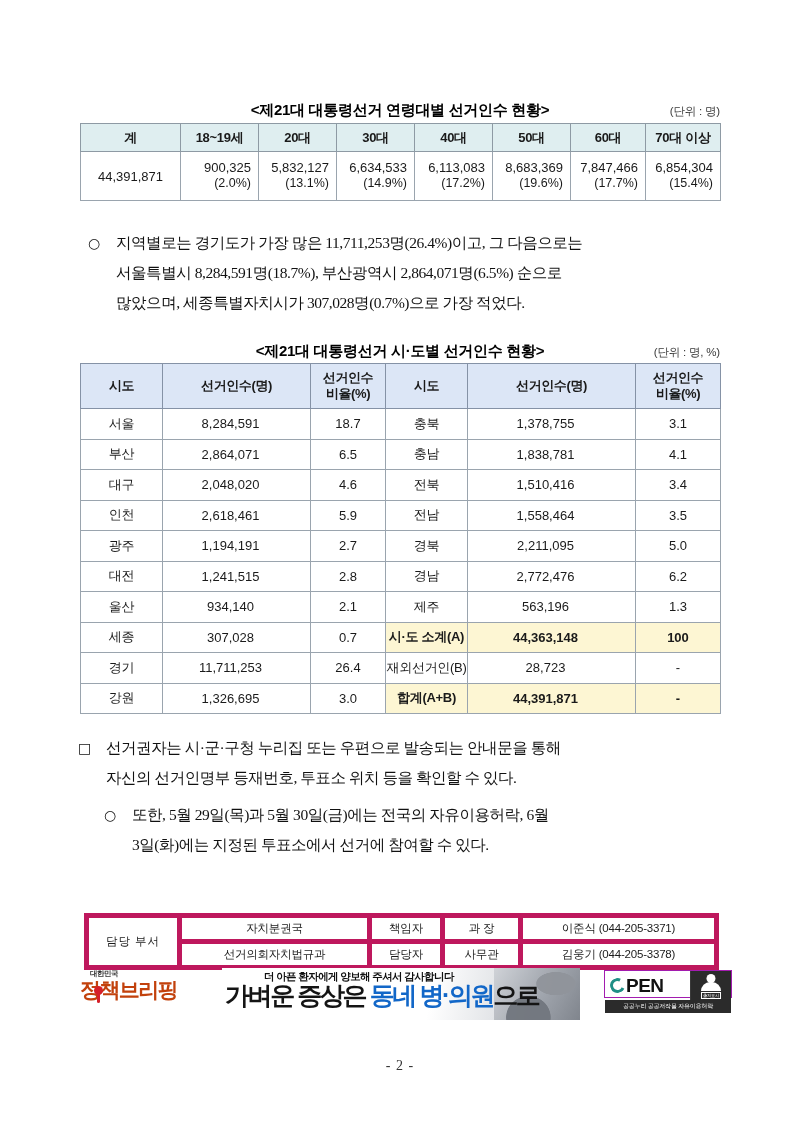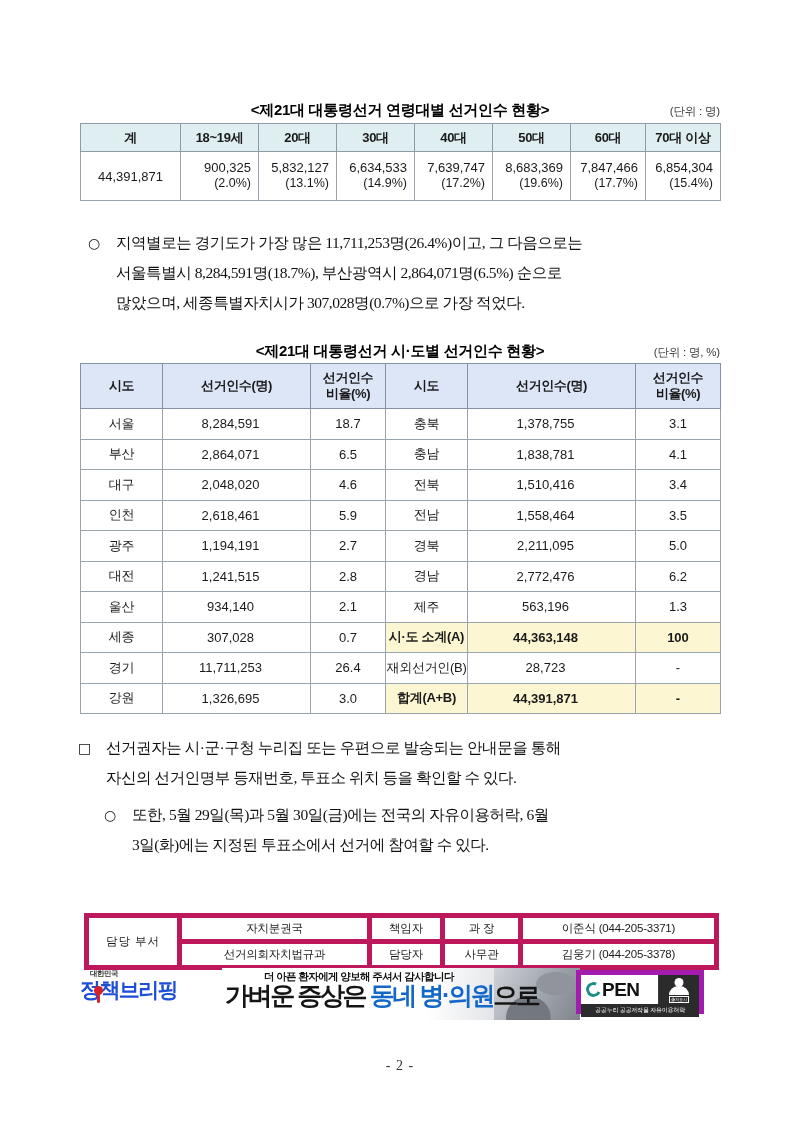--- a/index.html
+++ b/index.html
@@ -189,21 +189,21 @@
     font-size: 7.5px;
     color: #333;
     letter-spacing: -0.5px;
     margin-left: 10px;
     line-height: 1;
     font-weight: bold;
   }
   .logo-policy .brief {
     font-size: 21px;
     font-weight: bold;
-    color: #1d4ed8;
+    color: #c2410c;
     letter-spacing: -1.6px;
     line-height: 1.05;
     margin-top: 1px;
     position: relative;
   }
   .logo-policy .dot {
     position: absolute;
     left: 14px;
     top: 7px;
     width: 9px;
@@ -261,25 +261,25 @@
     height: 52px;
     background:
       radial-gradient(ellipse at 72% 30%, #8e9299 0%, #8e9299 22%, rgba(142,146,153,0) 23%),
       radial-gradient(ellipse at 40% 95%, #6f747c 0%, #6f747c 30%, rgba(111,116,124,0) 31%),
       linear-gradient(120deg,#cfd2d7 0%,#9ea3ab 55%,#7e838b 100%);
     opacity: 0.95;
   }
 
   .open-badge {
     position: absolute;
-    left: 576px;
+    left: 604px;
     top: 2px;
     width: 128px;
-    height: 44px;
-    border: 5px solid #a21caf;
+    height: 28px;
+    border: 1px solid #a21caf;
     background: #ffffff;
     box-sizing: border-box;
   }
   .open-badge .top {
     position: relative;
     height: 29px;
     display: flex;
     align-items: center;
   }
   .open-badge .open-word {
@@ -415,21 +415,21 @@
         </td>
         <td>
           <span class="num">5,832,127</span>
           <span class="pct">(13.1%)</span>
         </td>
         <td>
           <span class="num">6,634,533</span>
           <span class="pct">(14.9%)</span>
         </td>
         <td>
-          <span class="num">7,639,747</span>
+          <span class="num">6,113,083</span>
           <span class="pct">(17.2%)</span>
         </td>
         <td>
           <span class="num">8,683,369</span>
           <span class="pct">(19.6%)</span>
         </td>
         <td>
           <span class="num">7,847,466</span>
           <span class="pct">(17.7%)</span>
         </td>

